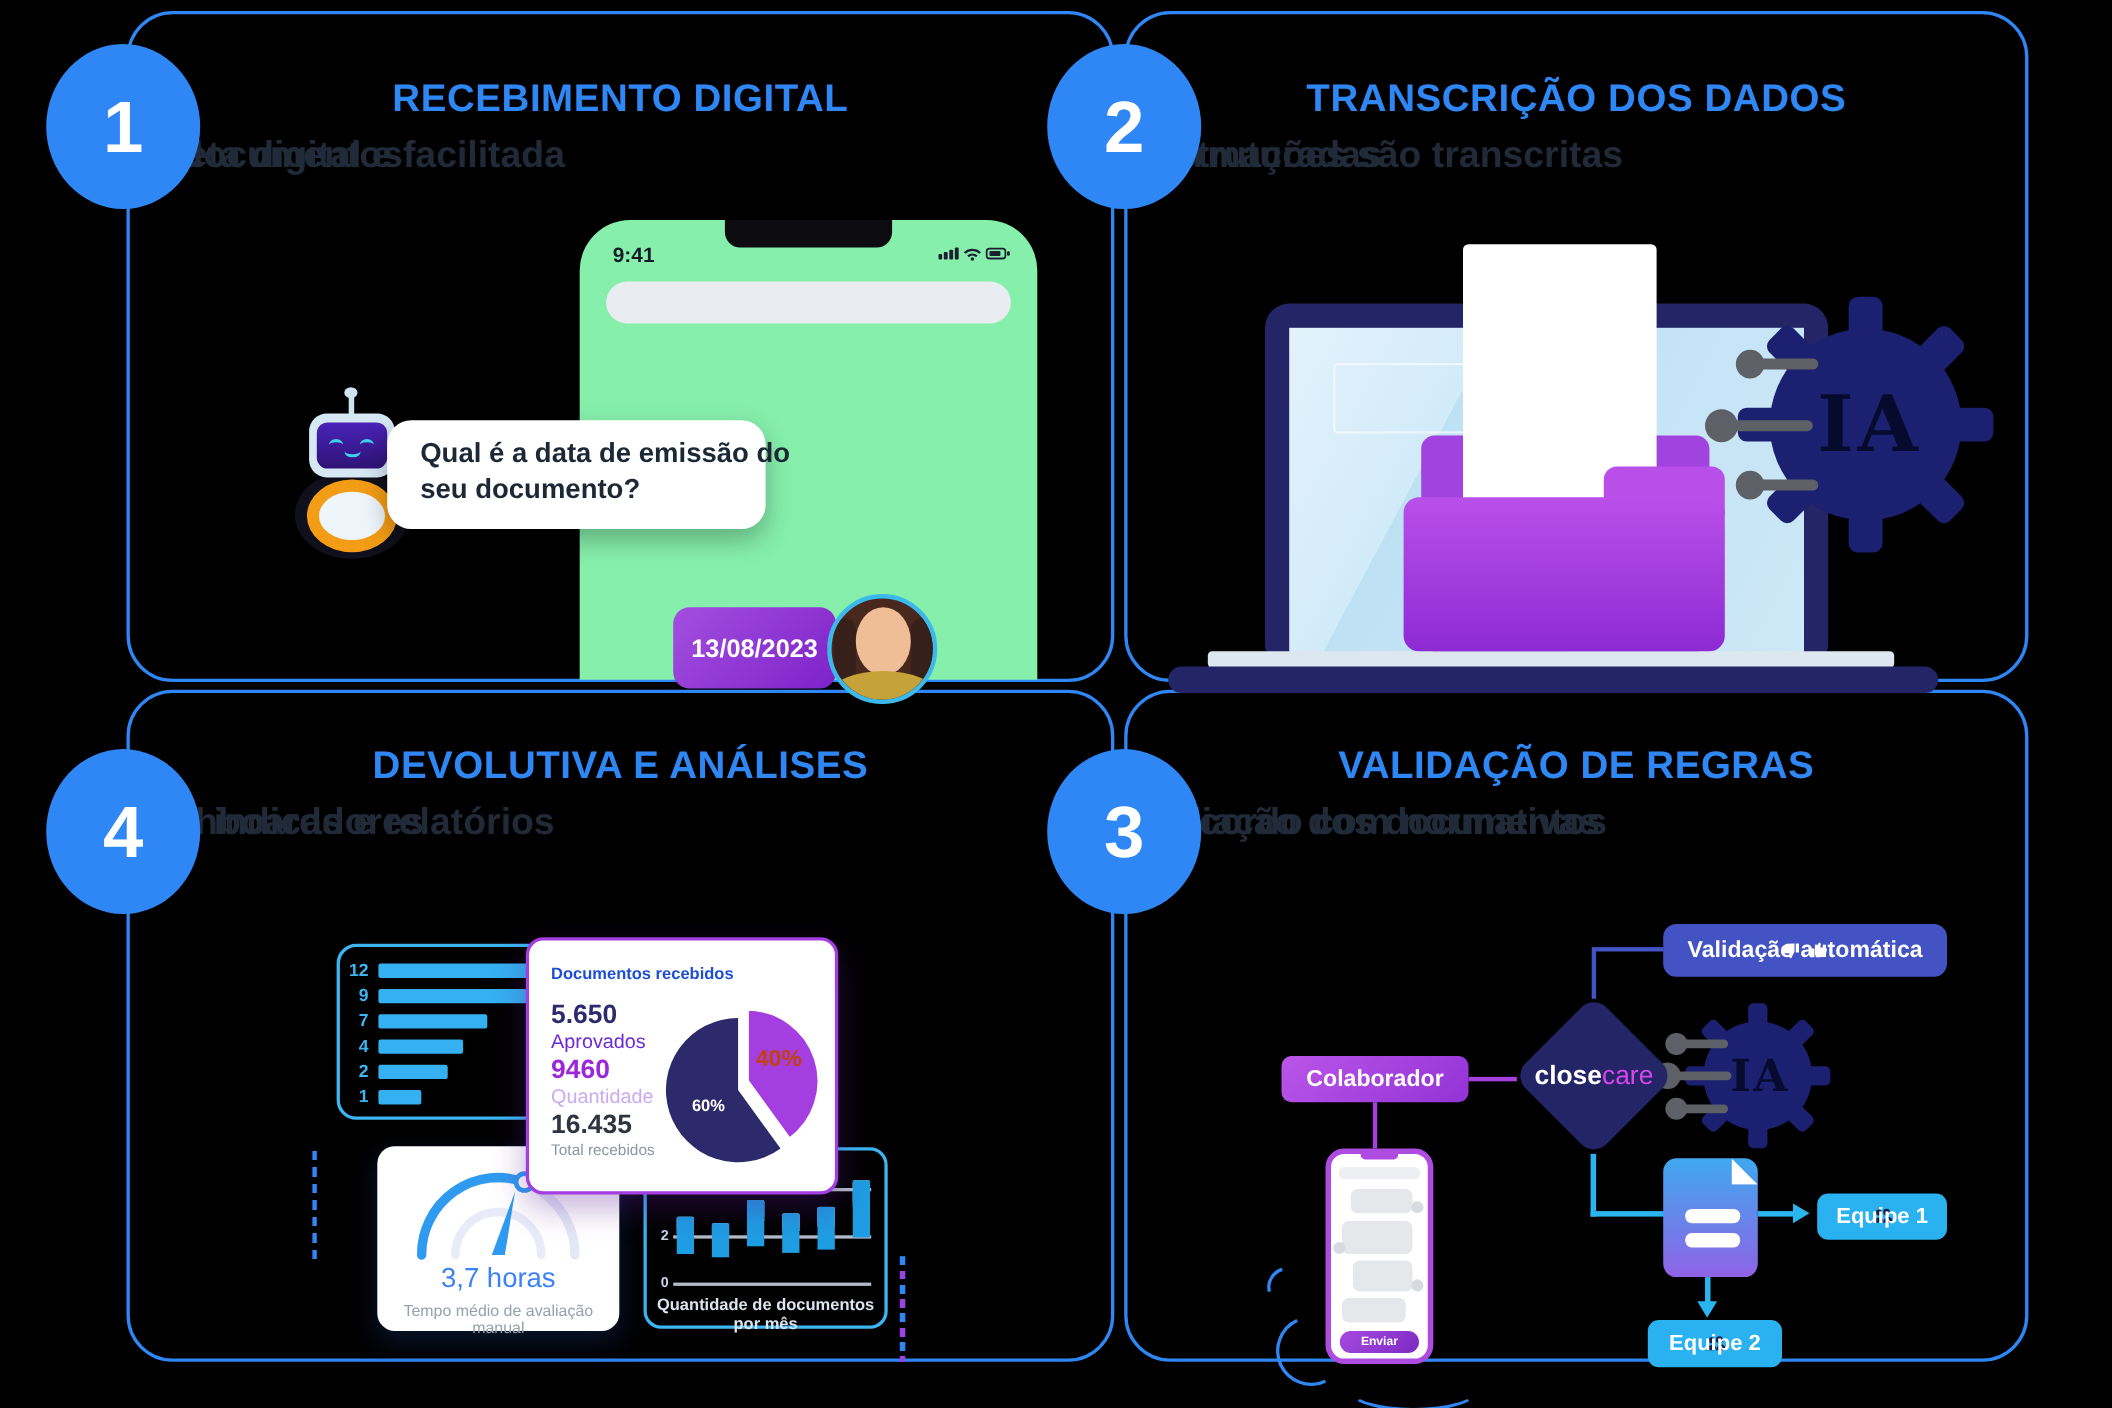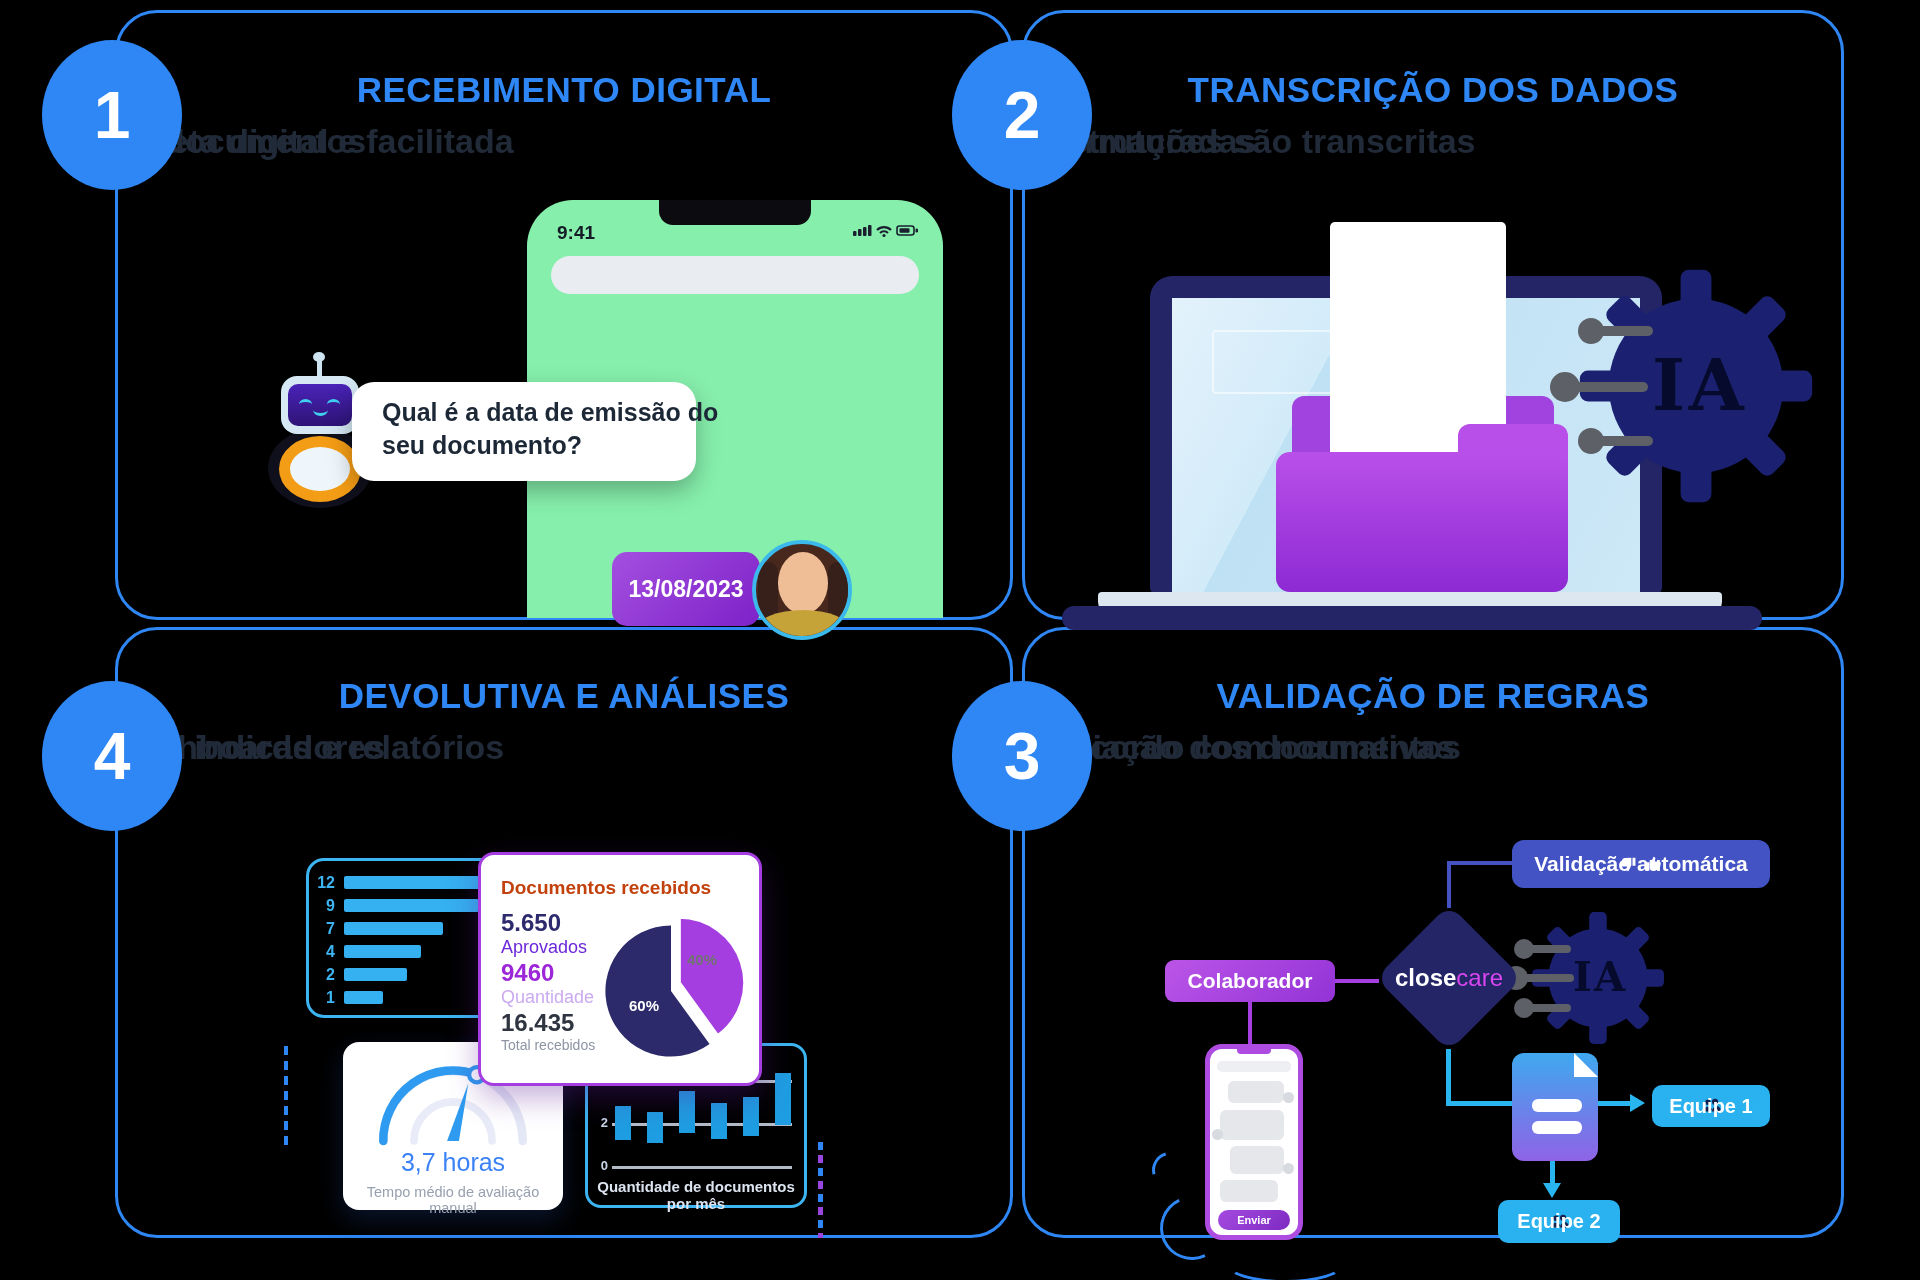--- a/index.html
+++ b/index.html
@@ -141,30 +141,30 @@
 
   
   #hbarpanel{left:306px;top:858px;width:224px;height:160px;border:3px solid #3db5f2;border-radius:18px;background:#000;z-index:1;}
   #hbarpanel .rows{left:0;top:10px;width:100%;}
   .hrow{position:static !important;display:flex;align-items:center;height:23px;padding-left:0;}
   .hlab{position:static !important;width:26px;text-align:right;font-size:16px;font-weight:700;color:#3db5f2;}
   .hbarbar{position:static !important;height:13px;background:#35b0f0;border-radius:2px;margin-left:9px;}
 
   #rcard{left:478px;top:852px;width:284px;height:234px;background:#fff;border:3px solid #a43ee0;border-radius:16px;
          z-index:5;box-shadow:0 12px 30px rgba(90,30,150,.35);}
-  #rcard .rtitle{left:20px;top:22px;font-size:19px;font-weight:700;color:#c2410c;}
+  #rcard .rtitle{left:20px;top:22px;font-size:15px;font-weight:700;color:#1d4ed8;}
   #rcard .v1{left:20px;top:54px;font-size:24px;font-weight:800;color:#2d2a6e;}
   #rcard .k1{left:20px;top:82px;font-size:18px;color:#6d28d9;}
   #rcard .v2{left:20px;top:104px;font-size:24px;font-weight:800;color:#9c27d9;}
   #rcard .k2{left:20px;top:132px;font-size:18px;color:#cbaaf0;}
   #rcard .v3{left:20px;top:154px;font-size:24px;font-weight:800;color:#2e3440;}
   #rcard .k3{left:20px;top:182px;font-size:14px;color:#8c94a4;}
   #rcard .piewrap{left:108px;top:54px;width:164px;height:164px;}
   #rcard .lab60{left:148px;top:142px;font-size:15px;font-weight:700;color:#fff;}
-  #rcard .lab40{left:206px;top:96px;font-size:15px;font-weight:700;color:#737373;}
+  #rcard .lab40{left:206px;top:96px;font-size:21px;font-weight:700;color:#c2410c;}
 
   #gaugecard{left:343px;top:1042px;width:220px;height:168px;background:#fff;border-radius:16px;z-index:4;
              box-shadow:0 10px 26px rgba(30,60,130,.35);}
   #gaugecard .gsvg{left:25px;top:12px;width:170px;height:94px;}
   #gaugecard .gvalue{left:0;top:106px;width:100%;text-align:center;font-size:25px;font-weight:400;color:#3b82f6;}
   #gaugecard .glabel{left:0;top:142px;width:100%;text-align:center;font-size:14.5px;color:#97a0ae;}
 
   #minichart{left:585px;top:1043px;width:222px;height:165px;border:3px solid #3db5f2;border-radius:16px;background:#000;z-index:2;}
   #minichart .grid{left:24px;width:180px;height:2.5px;background:rgba(210,220,235,.85);}
   #minichart .g4{top:34px;} #minichart .g2{top:77px;} #minichart .g0{top:120px;}

